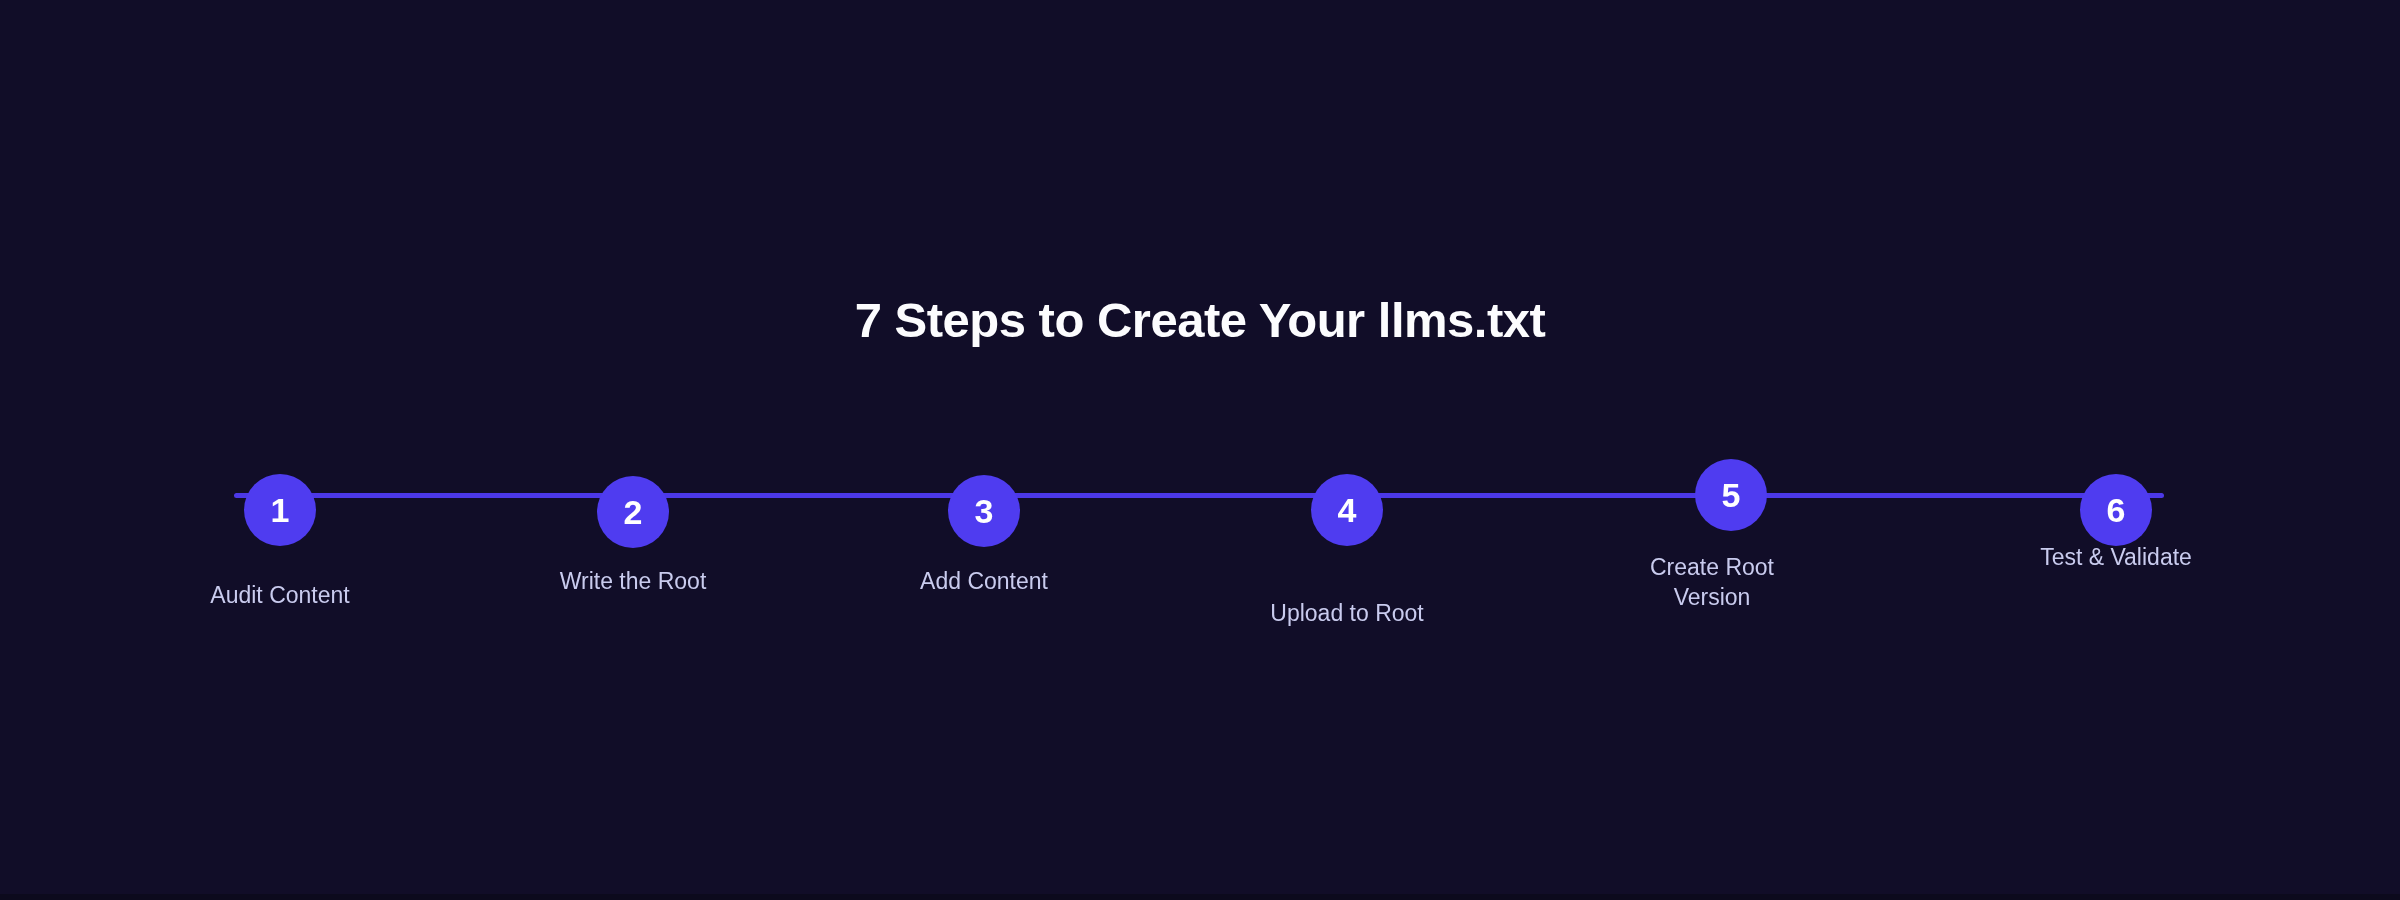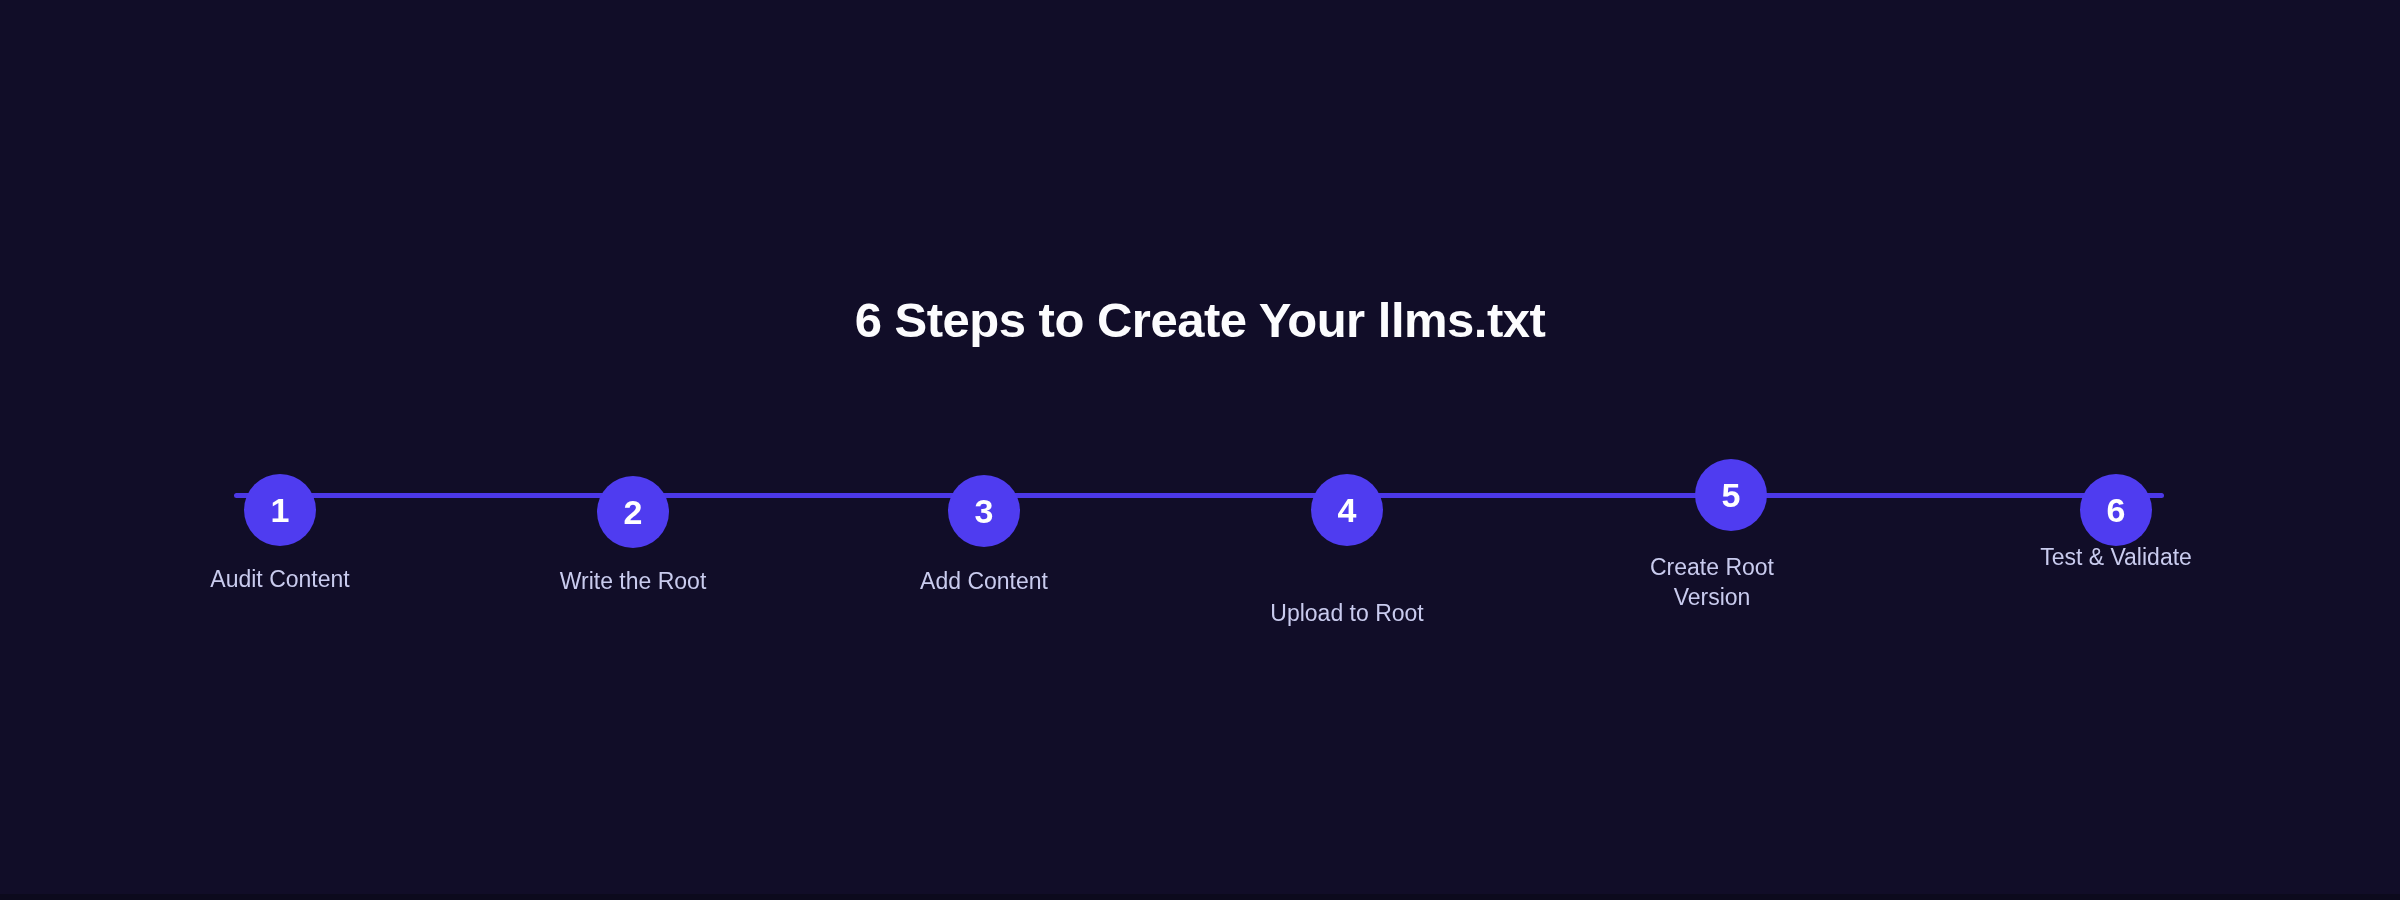--- a/index.html
+++ b/index.html
@@ -68,28 +68,28 @@
     line-height: 30px;
     font-weight: 500;
     color: var(--label);
     z-index: 2;
   }
   .step-label.narrow { width: 150px; }
 </style>
 </head>
 <body>
 
-<div class="title">6 Steps to Create Your llms.txt</div>
+<div class="title">7 Steps to Create Your llms.txt</div>
 
 <div class="timeline-line"></div>
 
 <div class="step-circle" style="left:244px; top:474px;">
   <span>1</span>
 </div>
-<div class="step-label" style="left:150px; top:564px;text-align:center;">Audit Content</div>
+<div class="step-label" style="left:150px; top:580px;text-align:center;">Audit Content</div>
 
 <div class="step-circle" style="left:597px; top:476px;">
   <span>2</span>
 </div>
 <div class="step-label" style="left:503px; top:566px;">Write the Root</div>
 
 <div class="step-circle" style="left:948px; top:475px;">
   <span>3</span>
 </div>
 <div class="step-label" style="left:854px; top:566px;">Add Content</div>

